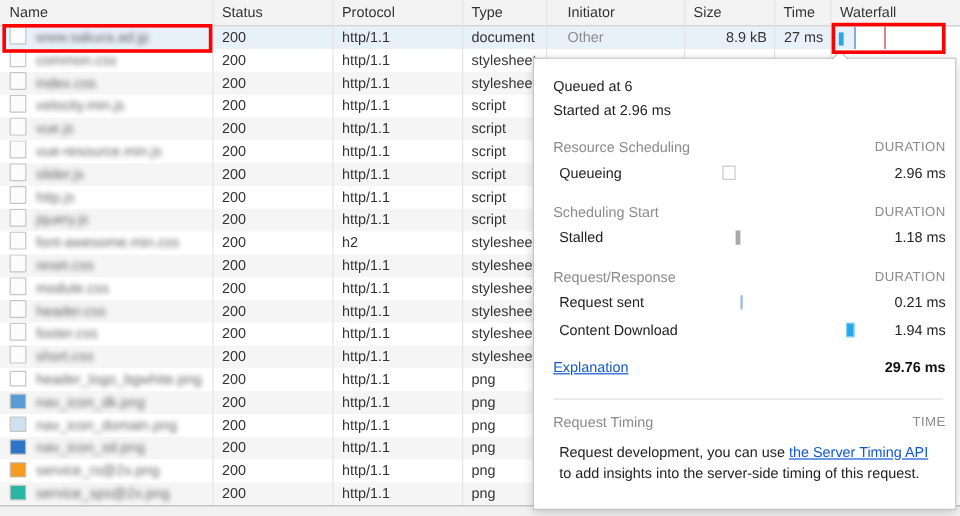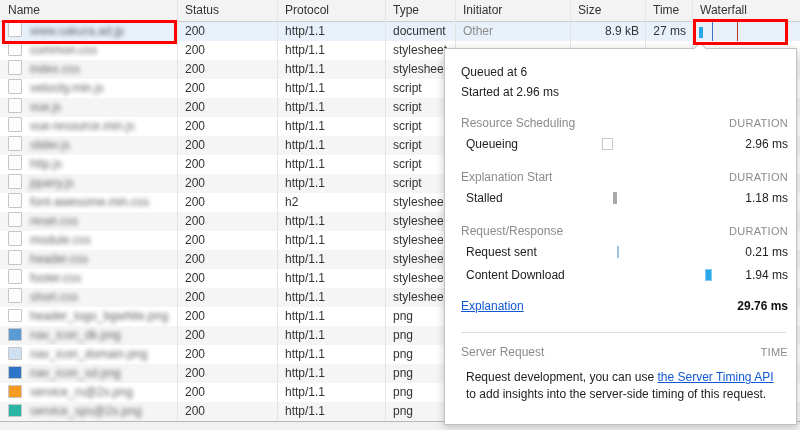--- a/index.html
+++ b/index.html
@@ -7,27 +7,27 @@
           font-family:"Liberation Sans",sans-serif;font-size:12px;color:#333;}
   
   .thead{position:absolute;top:0;left:0;width:800px;height:22px;background:#f3f3f3;
          border-bottom:1px solid #ccc;z-index:2;box-sizing:border-box;}
   .cell{position:absolute;top:0;height:100%;padding-left:8px;white-space:nowrap;
         overflow:hidden;box-sizing:border-box;}
   .c-name{left:0;width:177px;}
   .c-status{left:177px;width:100px;}
   .c-proto{left:277px;width:108px;}
   .c-type{left:385px;width:70px;}
-  .c-init{left:455px;width:115px;}
+  .c-init{left:465px;width:115px;}
   .c-size{left:570px;width:75px;text-align:right;padding:0 6px 0 0;}
   .c-time{left:645px;width:47px;text-align:right;padding:0 6px 0 0;}
   .c-wf{left:692px;width:108px;padding:0;}
   .thead .cell{line-height:21px;color:#333;}
   .rows{position:absolute;top:22px;left:0;width:800px;z-index:1;}
-  .row{position:relative;height:19px;line-height:19px;width:800px;}
+  .row{position:relative;height:19px;line-height:19px;width:712px;}
   .vsep{position:absolute;top:0;height:421px;width:1px;background:#e4e4e4;z-index:3;}
   .ficon{display:inline-block;width:12px;height:13px;margin-right:8px;vertical-align:-2px;
          background:#fcfcfc;border:1px solid #c6c6c6;border-radius:1px;filter:blur(.6px);}
   .fname{filter:blur(2.3px);color:#666;}
   .init-other{color:#8b8b8b;}
   .wf-bar{position:absolute;left:7px;top:5px;width:4px;height:11px;background:#2aa7e8;}
   .wf-line-b{position:absolute;left:20px;top:0;width:1px;height:19px;background:#3f72c8;}
   .wf-line-r{position:absolute;left:45px;top:0;width:1px;height:19px;background:#c1392e;}
   .bottom-strip{position:absolute;left:0;top:421px;width:800px;height:9px;background:#f1f1f1;
                 border-top:1px solid #b9b9b9;z-index:4;box-sizing:border-box;}
@@ -305,21 +305,21 @@
 
   <div class="prow">
     <span class="plabel">Queueing</span>
     <span class="pbar bar-queueing" style="left: 157px; width: 10.9409px;"></span>
     <span class="pvalue">2.96 ms</span>
   </div>
 </div>
 
   <div class="psec">
     <div class="psec-header">
-      <span class="title">Explanation Start</span>
+      <span class="title">Scheduling Start</span>
       <span class="dur">DURATION</span>
     </div>
 
   <div class="prow">
     <span class="plabel">Stalled</span>
     <span class="pbar bar-stalled" style="left: 167.941px; width: 4.36156px;"></span>
     <span class="pvalue">1.18 ms</span>
   </div>
 </div>
 
@@ -342,21 +342,21 @@
     <span class="pvalue">1.94 ms</span>
   </div>
 </div>
 </div>
       <div class="exp-row">
         <span class="link">Explanation</span>
         <span class="total">29.76 ms</span>
       </div>
       <hr class="pdivider">
       <div class="psec-header st-header">
-        <span>Server Request</span>
+        <span>Request Timing</span>
         <span class="dur">TIME</span>
       </div>
       <p class="ptext"><span>Request development, you can use </span><span class="link">the Server Timing API</span><span> to add insights into the server-side timing of this request.</span></p>
     </div>
   </div>
 
   <div class="hl-box hl-name"></div>
   <div class="hl-box hl-wf"></div>
 
 </div>

